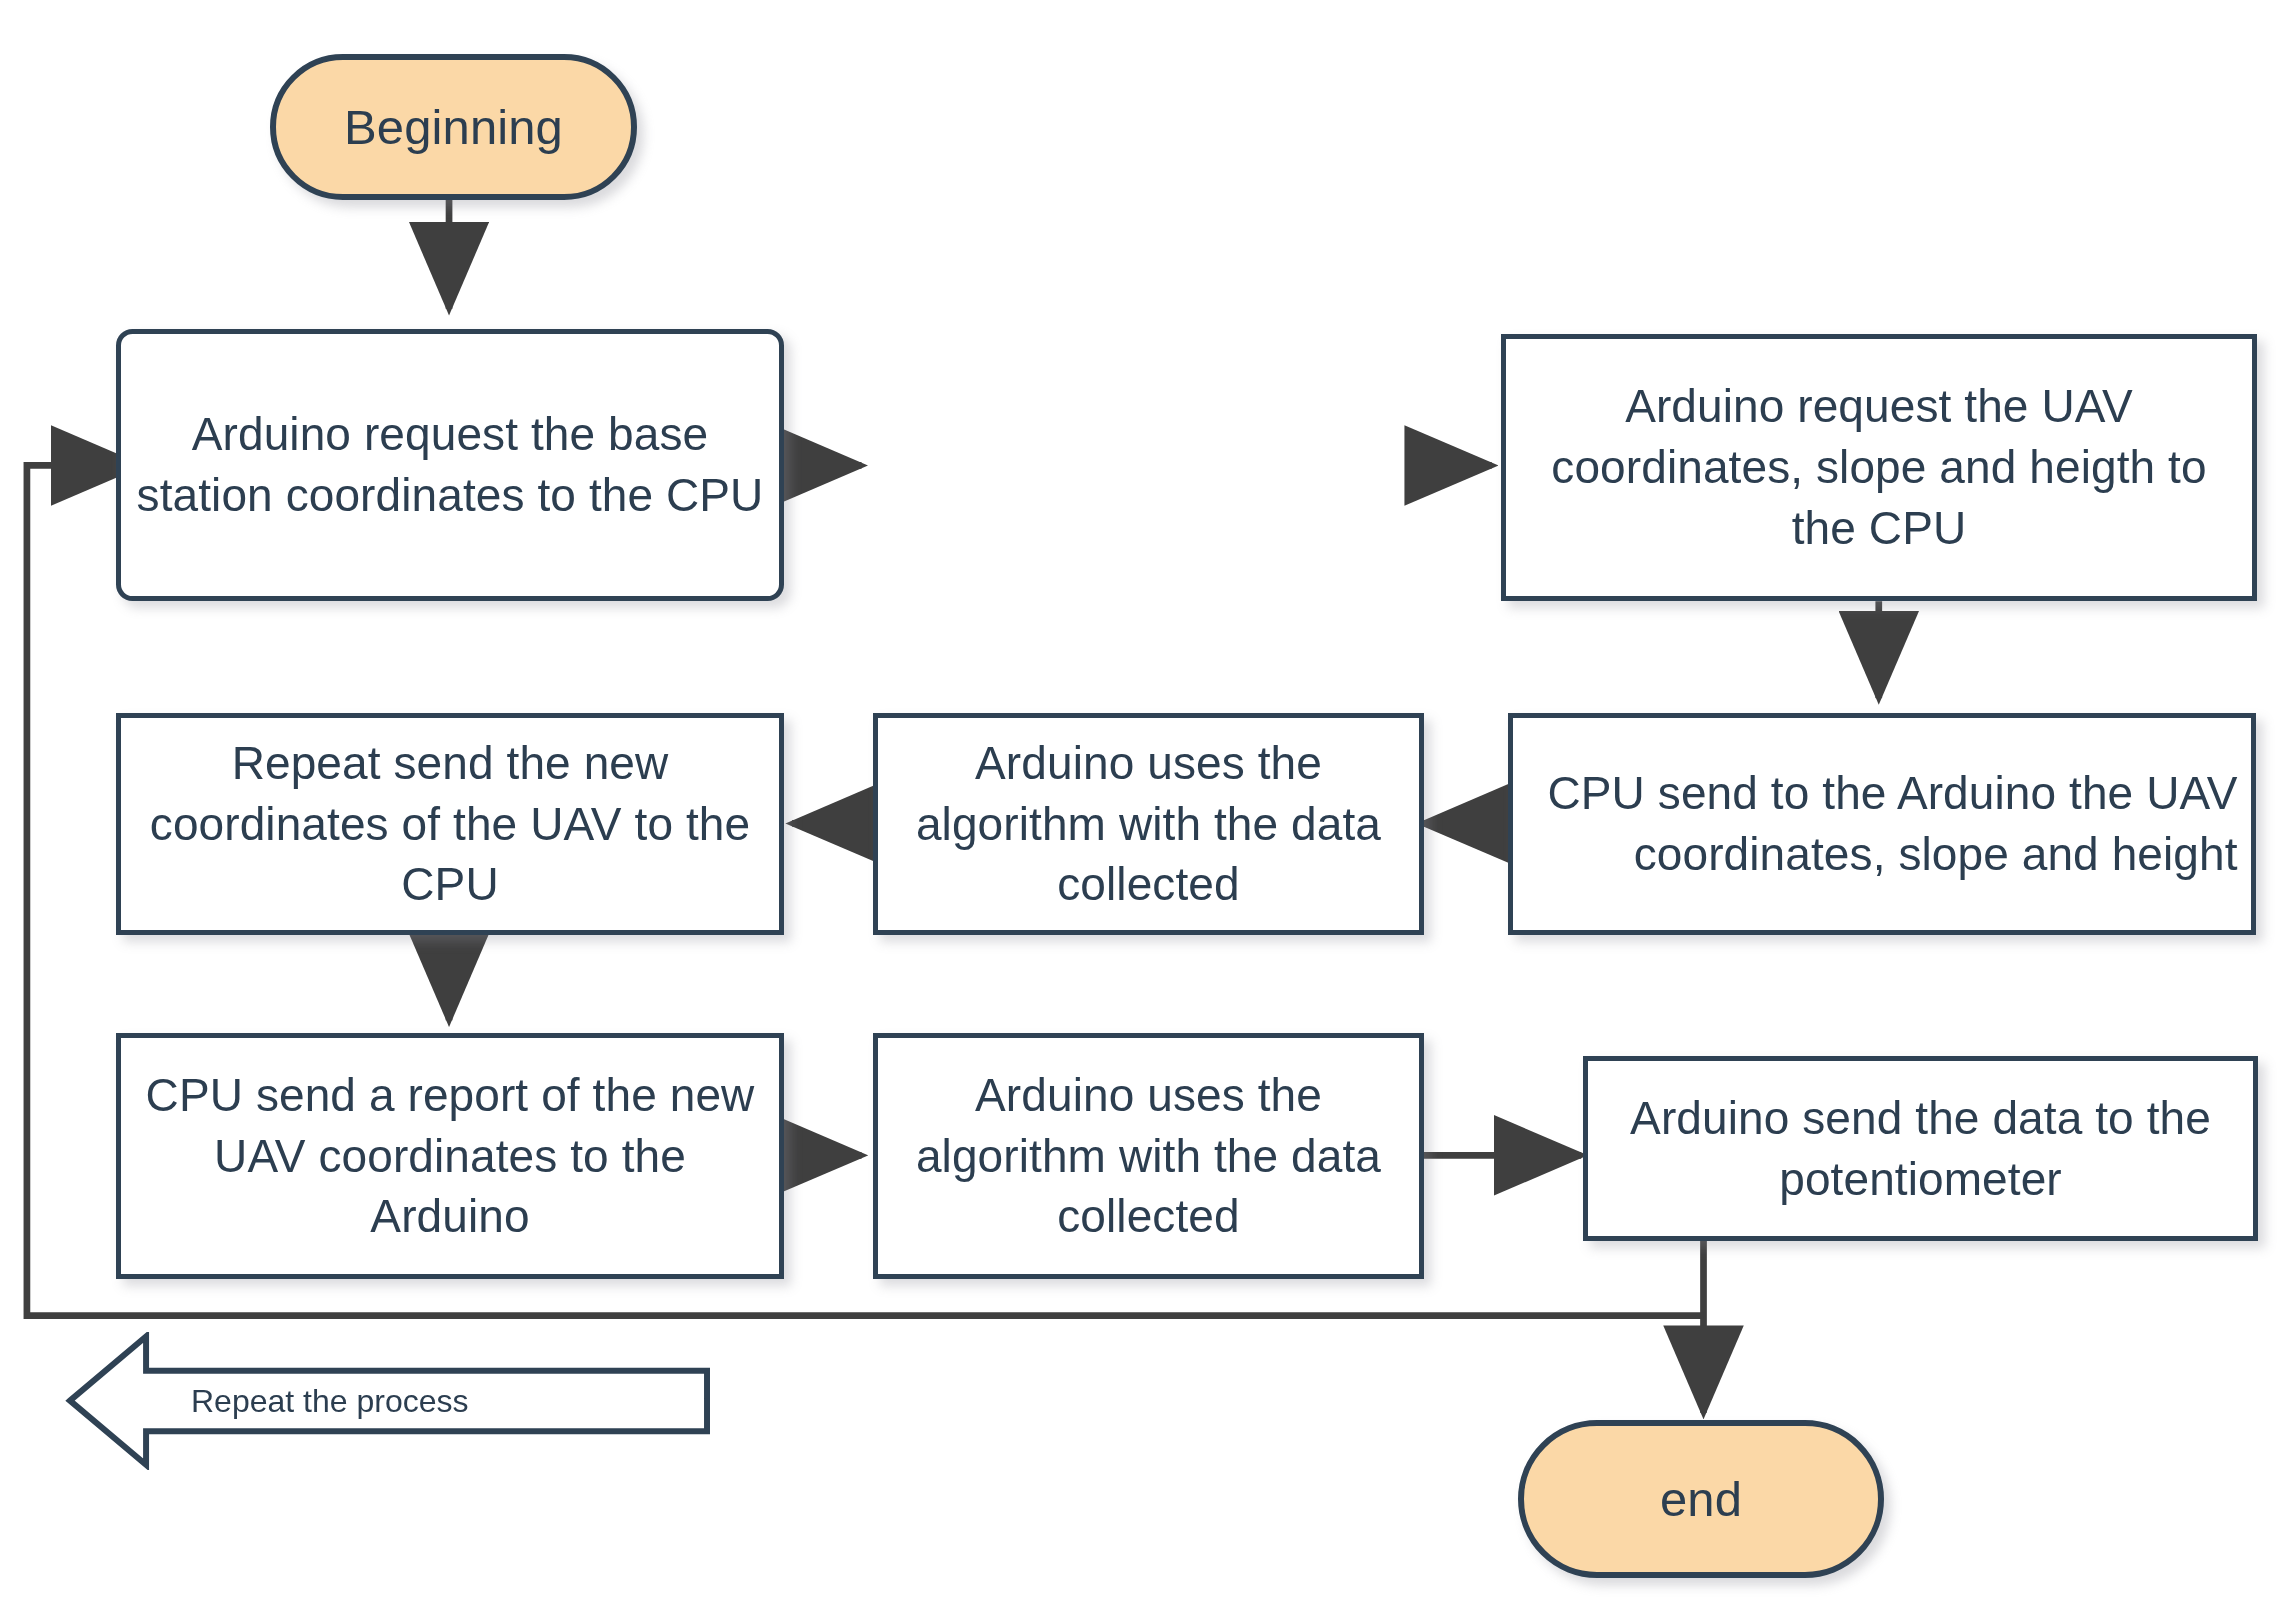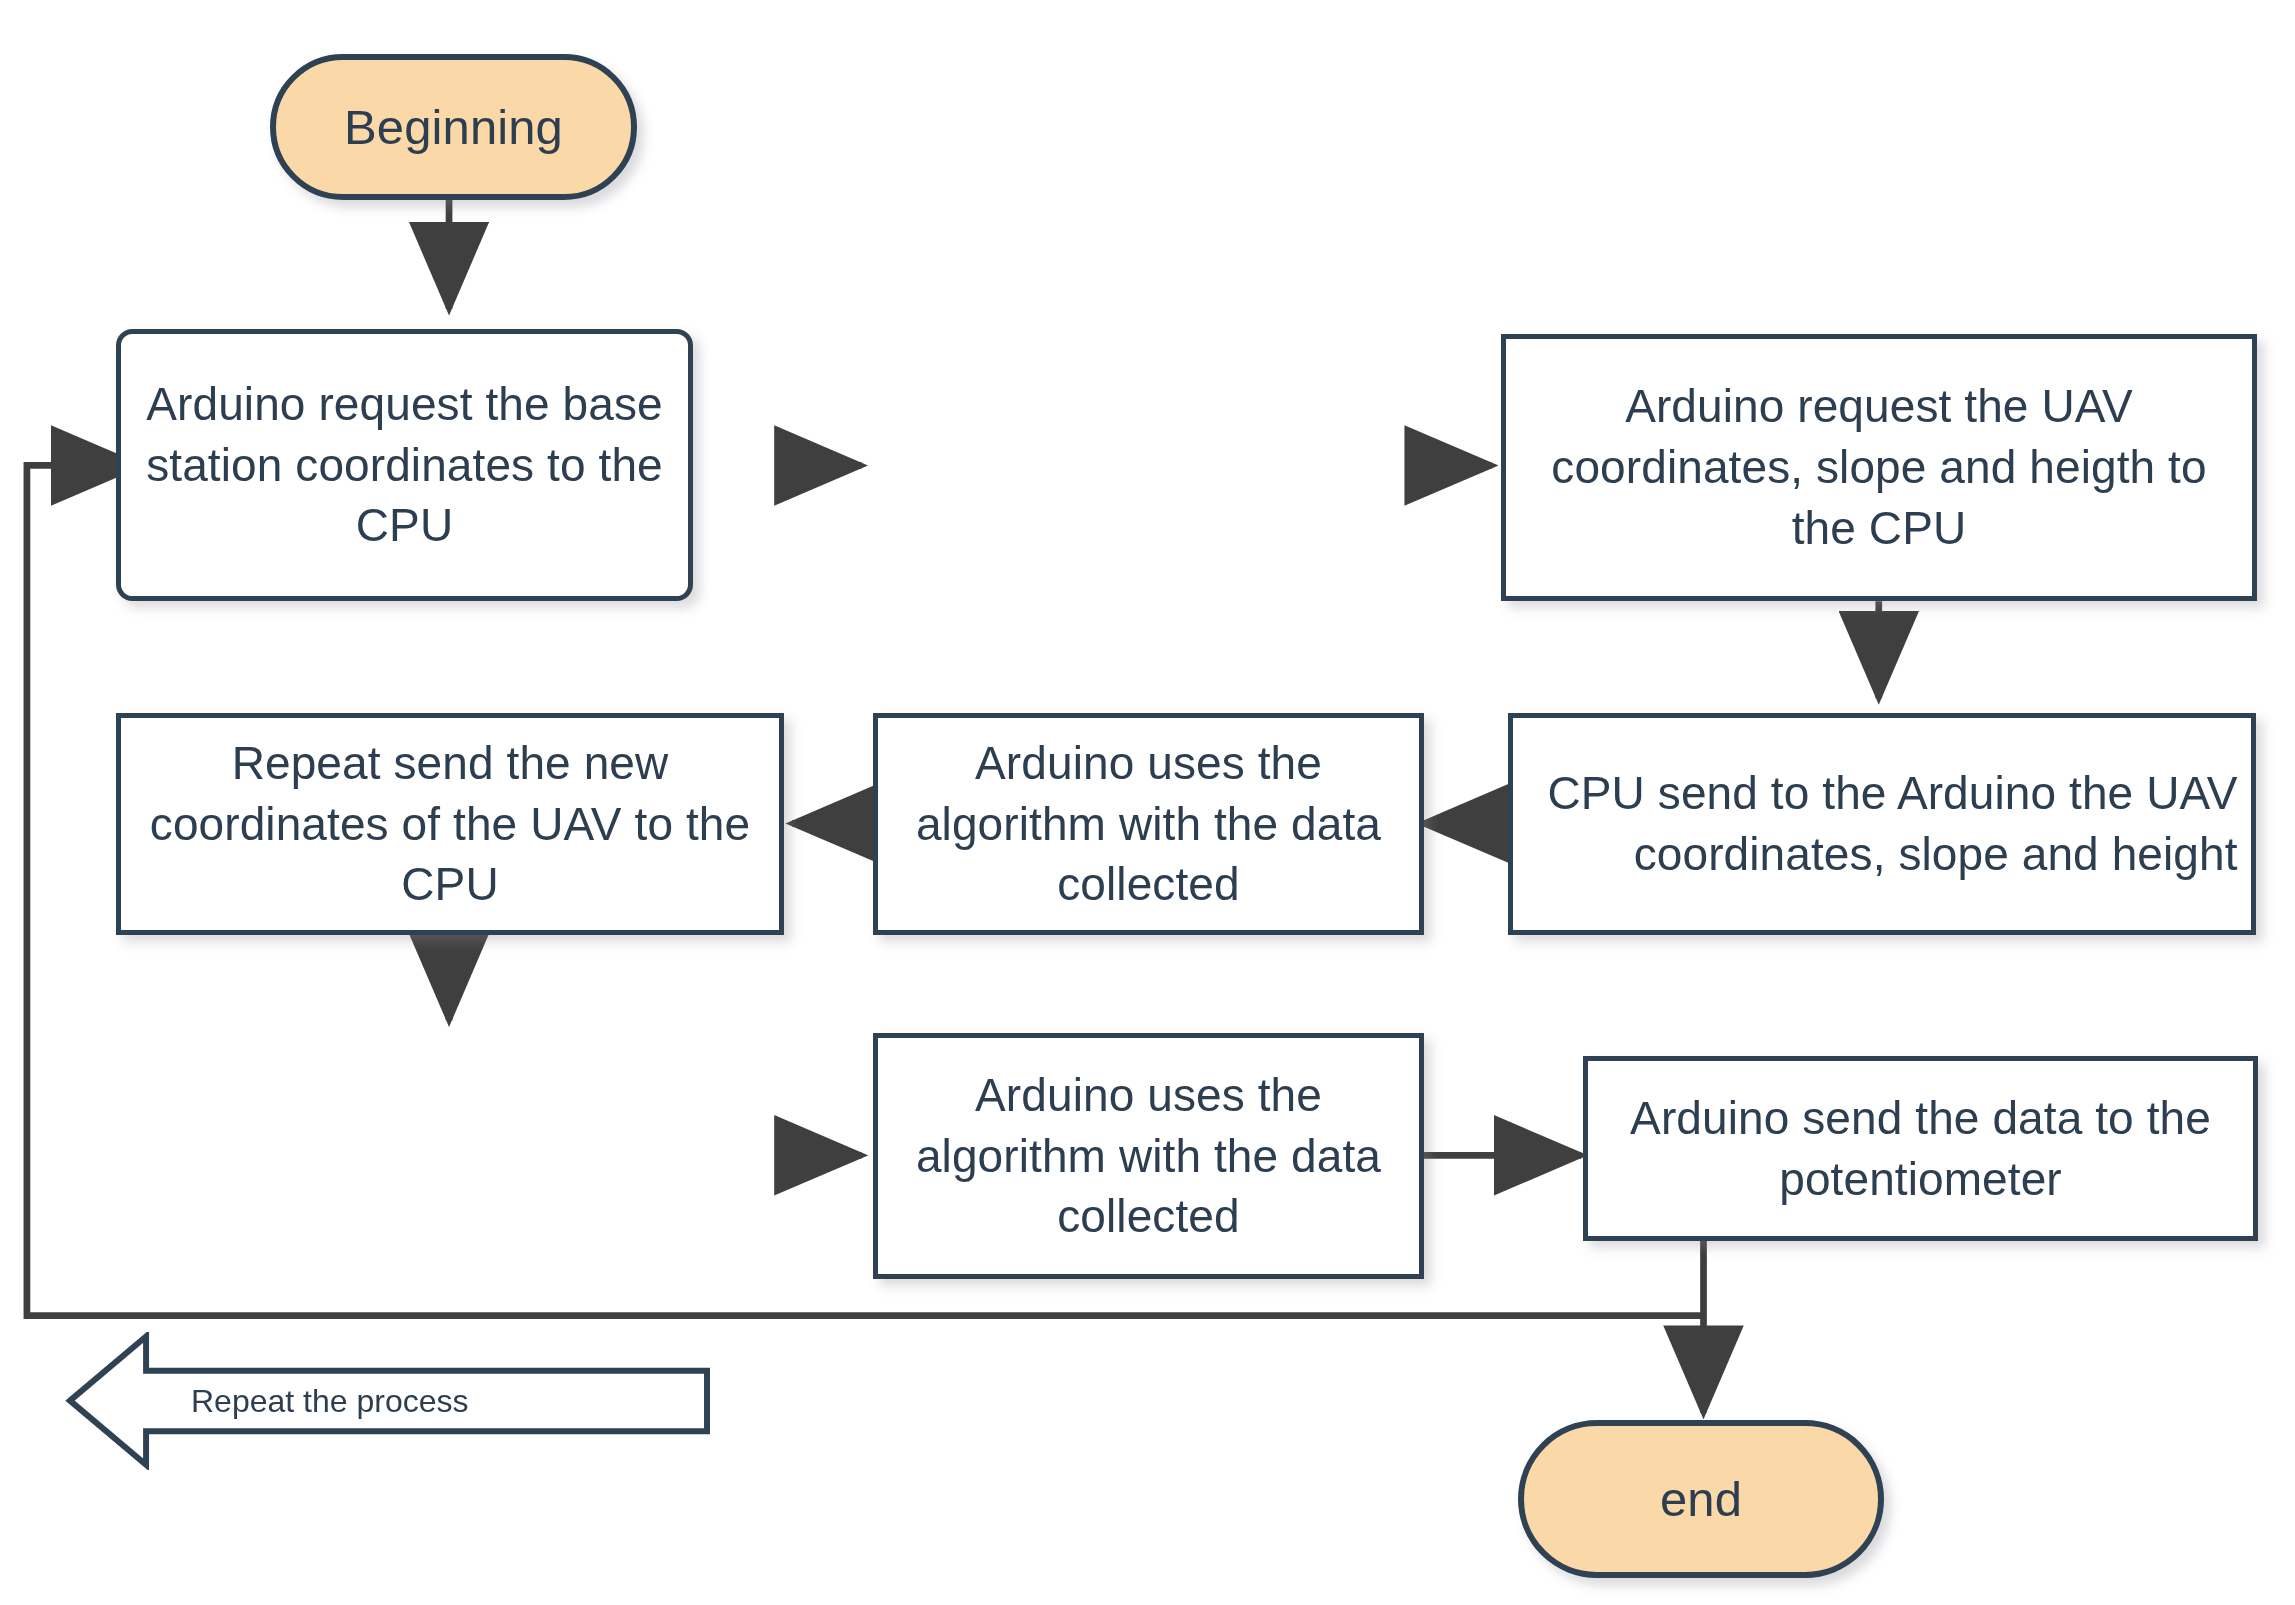--- a/index.html
+++ b/index.html
@@ -121,31 +121,32 @@
       <line x1="2284" y1="1648" x2="2284" y2="1878" stroke="#3f3f3f" stroke-width="9" marker-end="url(#ah)"></line>
     </g>
 
     <g>
       <path d="M 2284 1748 L 36 1748 L 36 608 L 185 608" fill="none" stroke="#3f3f3f" stroke-width="9" marker-end="url(#ah)"></path>
     </g>
   </svg>
 
   <div class="node terminal" style="left:270px; top:42px; width:367px; height:146px;">Beginning</div>
 
-  <div class="node proc rounded" style="left:116px; top:317px; width:577px; height:272px;">Arduino request the base station coordinates to the CPU</div>
+  <div class="node proc rounded" style="left:116px; top:317px; width:668px; height:272px;">Arduino request the base station coordinates to the CPU</div>
 
 
   <div class="node proc" style="left:1501px; top:322px; width:756px; height:267px;">Arduino request the UAV coordinates, slope and heigth to the CPU</div>
 
   <div class="node proc" style="left:1508px; top:701px; width:748px; height:222px;text-align:right;">CPU send to the Arduino the UAV coordinates, slope and height</div>
 
   <div class="node proc" style="left:873px; top:701px; width:551px; height:222px;">Arduino uses the algorithm with the data collected</div>
 
   <div class="node proc" style="left:116px; top:701px; width:668px; height:222px;">Repeat send the new coordinates of the UAV to the CPU</div>
 
+  <div class="node proc" style="left:116px; top:1021px; width:668px; height:246px;">CPU send a report of the new UAV coordinates to the Arduino</div>
 
   <div class="node proc" style="left:873px; top:1021px; width:551px; height:246px;">Arduino uses the algorithm with the data collected</div>
 
   <div class="node proc" style="left:1583px; top:1044px; width:675px; height:185px;text-align:center;">Arduino send the data to the potentiometer</div>
 
   <div class="node terminal" style="left:1518px; top:1408px; width:366px; height:158px;">end</div>
 
   <div class="arrowbox" style="left:64px; top:1320px; width:649px; height:138px;">
     <svg width="649" height="138" viewBox="0 0 870 185">
       <path d="M 8 92 L 110 6 L 110 52 L 862 52 L 862 133 L 110 133 L 110 178 Z" fill="#ffffff" stroke="#2f4254" stroke-width="8" stroke-linejoin="miter"></path>

